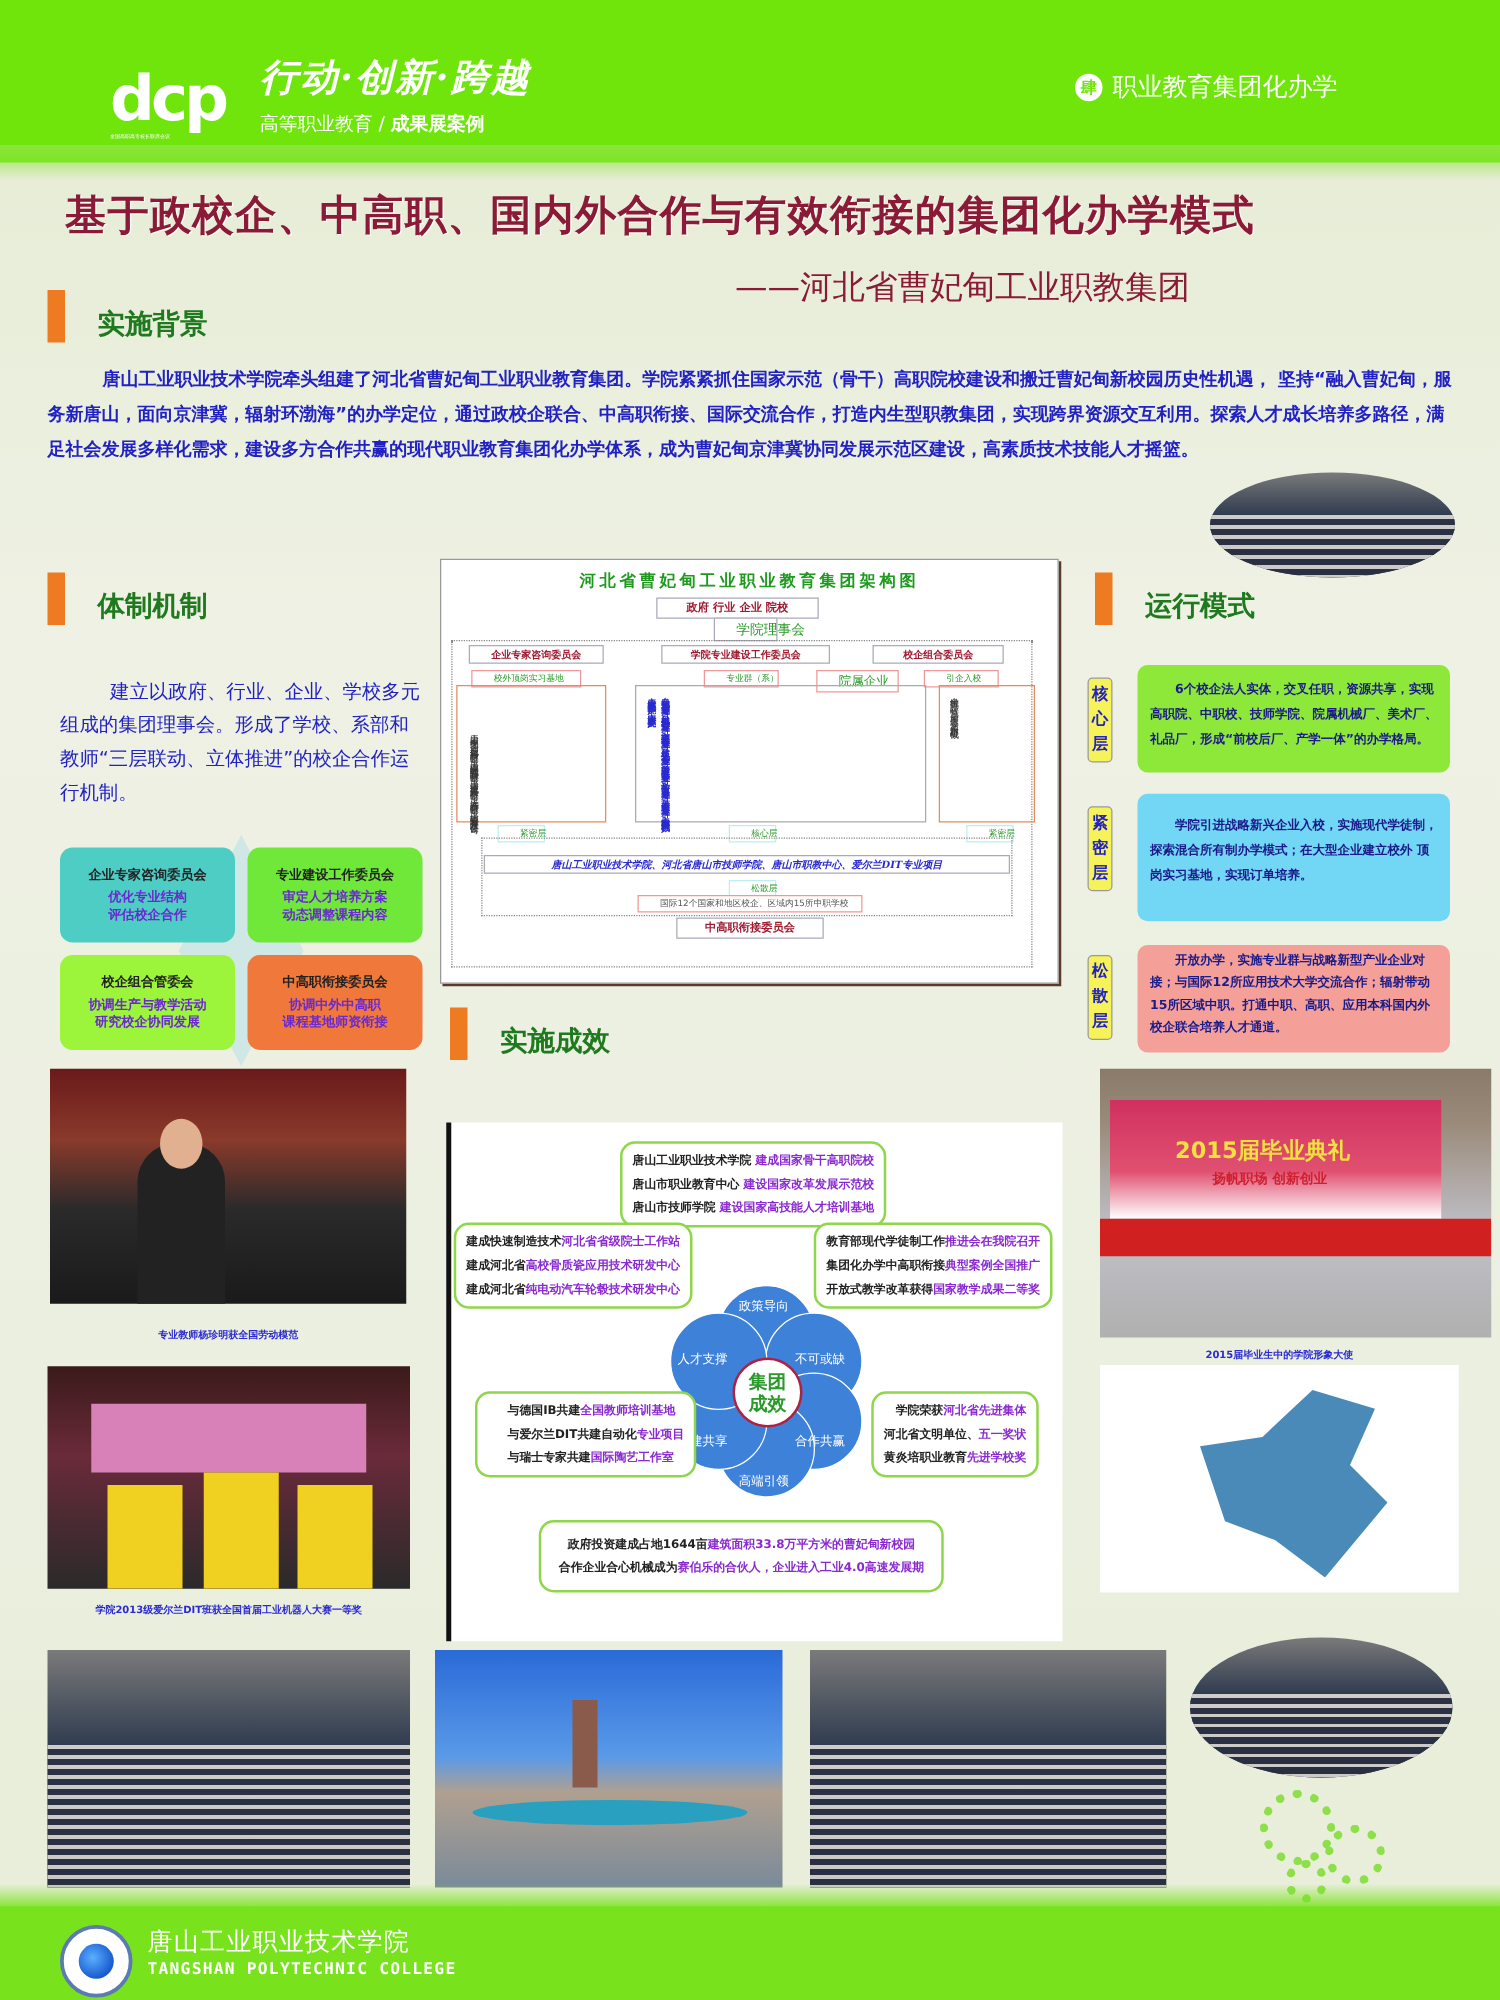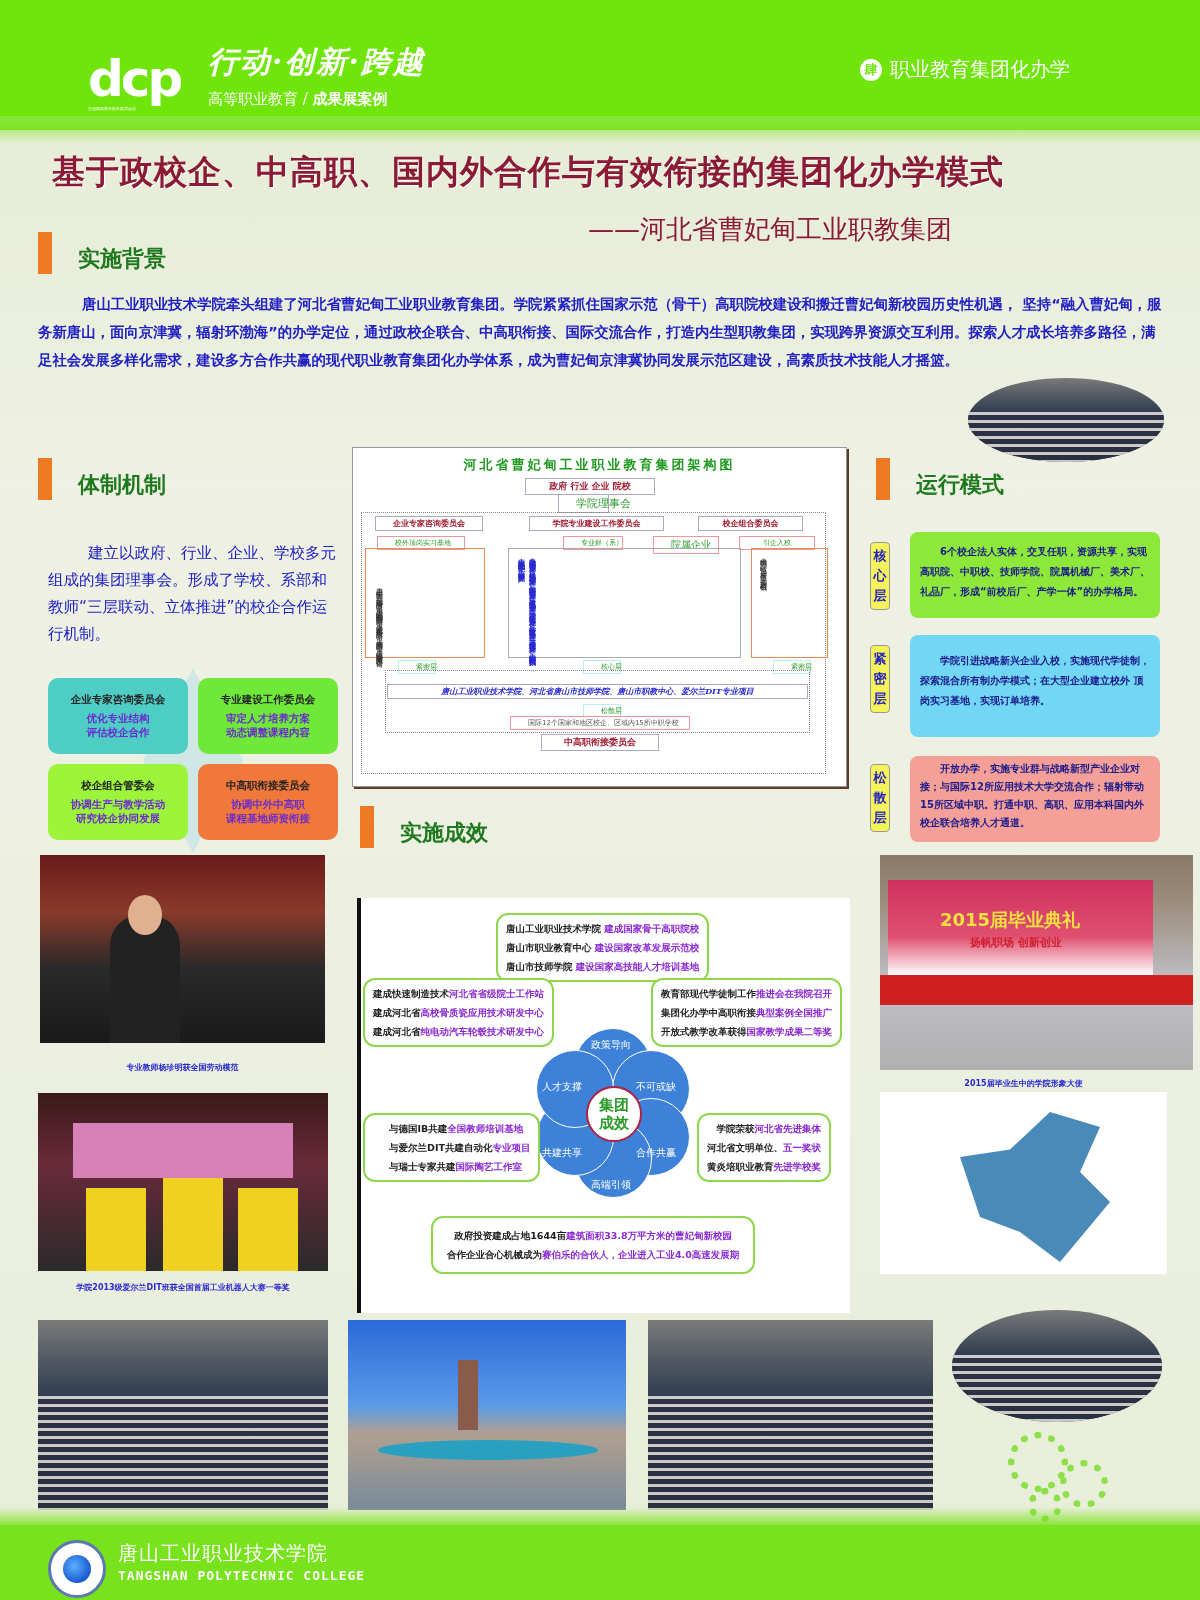--- a/index.html
+++ b/index.html
@@ -135,29 +135,29 @@
       <div class="g-body">
           <div>协调中外中高职</div>
           <div>课程基地师资衔接</div>
         </div>
     </div>
   </div>
 
   <div class="org-chart">
     <div class="org-title">河北省曹妃甸工业职业教育集团架构图</div>
     <div class="org-box org-red" style="left:172px; top:30px; width:130px; font-family:'DejaVu Serif',serif; font-size:9px;">政府  行业  企业  院校</div>
-    <div class="org-box org-green" style="left:205px; top:46px; width:51px; font-size:11px;">学院理事会</div>
+    <div class="org-box org-green" style="left:218px; top:46px; width:51px; font-size:11px;">学院理事会</div>
     <div class="dotframe" style="left:8px; top:64px; width:465px; height:262px;"></div>
     <div class="org-box org-red" style="left:22px; top:68px; width:108px;">企业专家咨询委员会</div>
     <div class="org-box org-red" style="left:176px; top:68px; width:135px;">学院专业建设工作委员会</div>
     <div class="org-box org-red" style="left:345px; top:68px; width:105px;">校企组合委员会</div>
     <div class="org-box org-green" style="left:24px; top:88px; width:88px; font-size:7px; border-color:#e99;">校外顶岗实习基地</div>
     <div class="org-box org-green" style="left:210px; top:88px; width:60px; font-size:7px; border-color:#e99;">专业群（系）</div>
     <div class="org-box org-green" style="left:300px; top:88px; width:66px; font-size:10px; border-color:#e99;">院属企业</div>
-    <div class="org-box org-green" style="left:386px; top:88px; width:76px; font-size:7px; border-color:#e99;">引企入校</div>
+    <div class="org-box org-green" style="left:386px; top:88px; width:60px; font-size:7px; border-color:#e99;">引企入校</div>
 
     <div class="col-box" style="left:12px; top:100px; width:120px; height:110px;"></div>
     <div class="vcol" style="left:20px; top:104px; height:104px; color:#333; direction:rtl;">
       <span>唐山三友集团</span> <span>曹妃甸港口有限公司</span> <span>唐山亚洲时代陶瓷有限公司</span> <span>唐山开诚机器人有限公司</span> <span>庞大汽贸有限公司</span> <span>唐山轨道客车有限责任公司</span>
     </div>
 
     <div class="col-box grey" style="left:155px; top:100px; width:233px; height:110px;"></div>
     <div class="vcol org-blue" style="left:162px; top:104px; height:104px; color:#2a2ad0;">
       <span>自动化工程系专业（群）</span> <span>机械工程系专业（群）</span> <span>车辆工程系专业（群）</span> <span>建筑化工系专业（群）</span> <span>管理工程系专业（群）</span> <span>学前教育系专业（群）</span> <span>艺术传媒系专业（群）</span> <span>唐山市陶瓷机械厂</span> <span>唐山市礼品艺术瓷厂</span> <span>唐山市美术瓷厂</span>
     </div>
@@ -244,21 +244,21 @@
       <span class="petal-label" style="left:6px; top:118px;">共建共享</span>
       <span class="petal-label" style="left:6px; top:52px;">人才支撑</span>
       <div class="core">
           <div>
             <div>集团</div>
             <div>成效</div>
           </div>
         </div>
     </div>
 
-    <div class="r-box" style="left:2px; top:215px;padding-left:24px;">
+    <div class="r-box" style="left:19px; top:215px;padding-left:24px;">
       <div><span>与德国IB共建</span><span class="hl">全国教师培训基地</span></div>
       <div><span>与爱尔兰DIT共建自动化</span><span class="hl">专业项目</span></div>
       <div><span>与瑞士专家共建</span><span class="hl">国际陶艺工作室</span></div>
     </div>
     <div class="r-box" style="left:336px; top:215px; text-align:right;">
       <div><span>学院荣获</span><span class="hl">河北省先进集体</span></div>
       <div><span>河北省文明单位、</span><span class="hl">五一奖状</span></div>
       <div><span>黄炎培职业教育</span><span class="hl">先进学校奖</span></div>
     </div>
     <div class="r-box" style="left:70px; top:318px; text-align:center; padding:8px 14px;">

